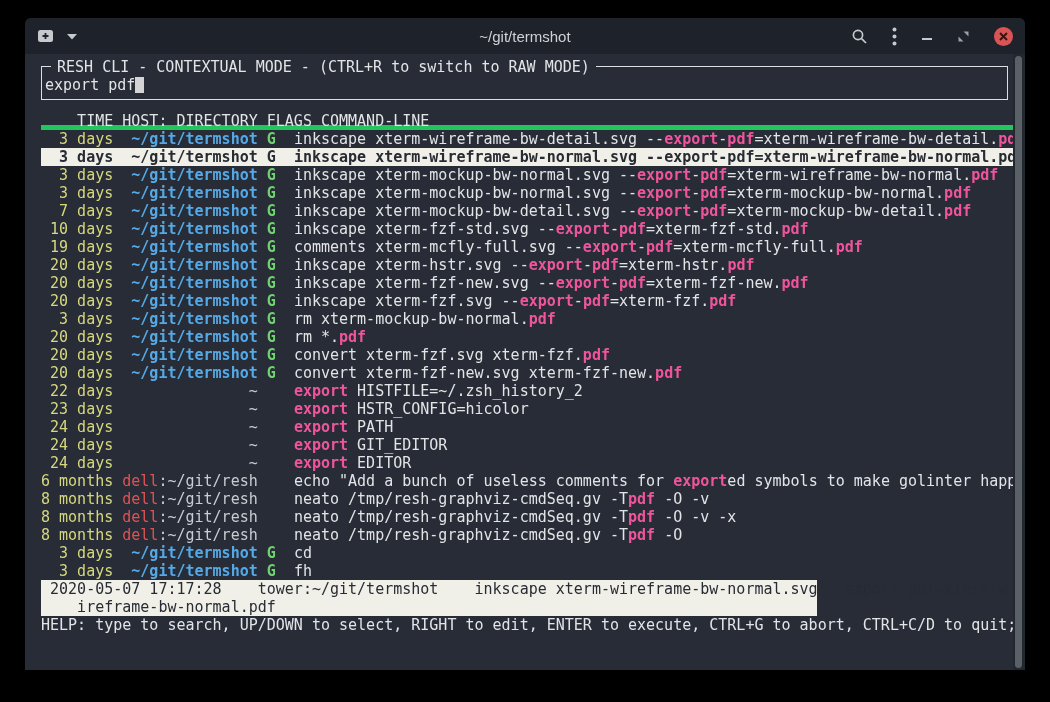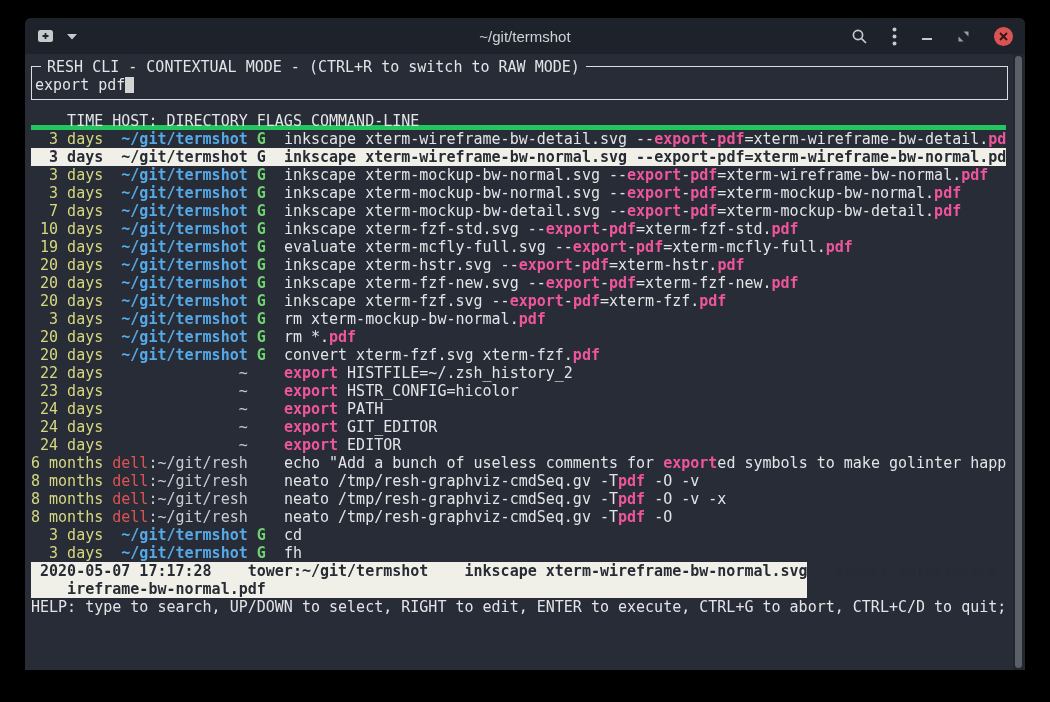--- a/index.html
+++ b/index.html
@@ -15,21 +15,21 @@
 
   
   .titlebar{position:relative;height:36px;background:var(--titlebar);display:flex;align-items:center;justify-content:space-between;padding:0 12px;border-radius:6px 6px 0 0}
   .tb-left{display:flex;align-items:center;gap:13px}
   .tb-right{display:flex;align-items:center;gap:24px}
   .tb-title{position:absolute;left:0;right:0;text-align:center;color:#cfd2d4;font:15px "Liberation Sans",sans-serif;pointer-events:none}
   .tb-btn{display:flex;align-items:center;justify-content:center;cursor:default}
   .close-btn{width:19px;height:19px;border-radius:50%;background:#da5454;display:flex;align-items:center;justify-content:center}
 
   
-  .content{position:relative;height:616px;padding-left:6px;font-size:15px;line-height:18px;color:var(--fg)}
+  .content{position:relative;height:616px;padding-left:16px;font-size:15px;line-height:18px;color:var(--fg)}
 
   .search-box{position:relative;margin:12px 17px 0 0;height:34px;border:1px solid var(--border);padding:9px 8px 5px 3px}
   .search-box-title{position:absolute;top:-9px;left:9px;background:var(--bg);padding:0 6px;color:var(--fg);white-space:pre}
   .query-line{white-space:pre}
   .cursor{display:inline-block;width:9px;height:16px;background:#d4d4d4;vertical-align:-3px}
 
   .spacer{height:12px}
   .tbl-header{white-space:pre;height:18px;width:975px;border-bottom:5px solid #22c55e;color:var(--fg)}
 
   .rows{width:975px}
@@ -37,21 +37,21 @@
   .row span{color:var(--fg)}
   .row .c-time{color:var(--yellow)}
   .row .c-dir{color:var(--blue);font-weight:700}
   .row .c-host{color:var(--red)}
   .row .c-plain{color:var(--plain)}
   .row .c-flag{color:var(--green);font-weight:700}
   .row .c-hl{color:var(--pink);font-weight:700}
   .row.sel{background:var(--selbg)}
   .row.sel span{color:var(--selfg) !important;font-weight:700}
 
-  .status-bar{width:776px;background:var(--selbg);color:var(--selfg);font-weight:700}
+  .status-bar{width:776px;background:var(--selbg);color:var(--selfg);font-weight:400}
   .status-bar div{white-space:pre;height:18px}
   .help-line{white-space:pre;height:26px;color:var(--fg)}
 
   
   .scrollbar{position:absolute;right:0;top:36px;width:12px;height:616px;background:#23272f}
   .scroll-thumb{position:absolute;left:2px;right:3px;top:2px;bottom:2px;background:#5a6166;border-radius:4px}
 </style>
 </head>
 <body>
 
@@ -116,27 +116,28 @@
 
     <div class="tbl-header">    TIME HOST: DIRECTORY FLAGS COMMAND-LINE</div>
 
     <div class="rows">
         <div class="row"><span class="c-time">  3 days</span><span> </span><span class="c-dir"> ~/git/termshot</span><span> </span><span class="c-flag">G</span><span>  </span><span>inkscape xterm-wireframe-bw-detail.svg --</span><span class="c-hl">export</span><span>-</span><span class="c-hl">pdf</span><span>=xterm-wireframe-bw-detail.</span><span class="c-hl">pd</span></div>
         <div class="row sel"><span class="c-time">  3 days</span><span> </span><span class="c-dir"> ~/git/termshot</span><span> </span><span class="c-flag">G</span><span>  </span><span>inkscape xterm-wireframe-bw-normal.svg --</span><span class="c-hl">export</span><span>-</span><span class="c-hl">pdf</span><span>=xterm-wireframe-bw-normal.</span><span class="c-hl">pd</span></div>
         <div class="row"><span class="c-time">  3 days</span><span> </span><span class="c-dir"> ~/git/termshot</span><span> </span><span class="c-flag">G</span><span>  </span><span>inkscape xterm-mockup-bw-normal.svg --</span><span class="c-hl">export</span><span>-</span><span class="c-hl">pdf</span><span>=xterm-wireframe-bw-normal.</span><span class="c-hl">pdf</span></div>
         <div class="row"><span class="c-time">  3 days</span><span> </span><span class="c-dir"> ~/git/termshot</span><span> </span><span class="c-flag">G</span><span>  </span><span>inkscape xterm-mockup-bw-normal.svg --</span><span class="c-hl">export</span><span>-</span><span class="c-hl">pdf</span><span>=xterm-mockup-bw-normal.</span><span class="c-hl">pdf</span></div>
         <div class="row"><span class="c-time">  7 days</span><span> </span><span class="c-dir"> ~/git/termshot</span><span> </span><span class="c-flag">G</span><span>  </span><span>inkscape xterm-mockup-bw-detail.svg --</span><span class="c-hl">export</span><span>-</span><span class="c-hl">pdf</span><span>=xterm-mockup-bw-detail.</span><span class="c-hl">pdf</span></div>
         <div class="row"><span class="c-time"> 10 days</span><span> </span><span class="c-dir"> ~/git/termshot</span><span> </span><span class="c-flag">G</span><span>  </span><span>inkscape xterm-fzf-std.svg --</span><span class="c-hl">export</span><span>-</span><span class="c-hl">pdf</span><span>=xterm-fzf-std.</span><span class="c-hl">pdf</span></div>
-        <div class="row"><span class="c-time"> 19 days</span><span> </span><span class="c-dir"> ~/git/termshot</span><span> </span><span class="c-flag">G</span><span>  </span><span>evaluate xterm-mcfly-full.svg --</span><span class="c-hl">export</span><span>-</span><span class="c-hl">pdf</span><span>=xterm-mcfly-full.</span><span class="c-hl">pdf</span></div>
+        <div class="row"><span class="c-time"> 19 days</span><span> </span><span class="c-dir"> ~/git/termshot</span><span> </span><span class="c-flag">G</span><span>  </span><span>comments xterm-mcfly-full.svg --</span><span class="c-hl">export</span><span>-</span><span class="c-hl">pdf</span><span>=xterm-mcfly-full.</span><span class="c-hl">pdf</span></div>
         <div class="row"><span class="c-time"> 20 days</span><span> </span><span class="c-dir"> ~/git/termshot</span><span> </span><span class="c-flag">G</span><span>  </span><span>inkscape xterm-hstr.svg --</span><span class="c-hl">export</span><span>-</span><span class="c-hl">pdf</span><span>=xterm-hstr.</span><span class="c-hl">pdf</span></div>
         <div class="row"><span class="c-time"> 20 days</span><span> </span><span class="c-dir"> ~/git/termshot</span><span> </span><span class="c-flag">G</span><span>  </span><span>inkscape xterm-fzf-new.svg --</span><span class="c-hl">export</span><span>-</span><span class="c-hl">pdf</span><span>=xterm-fzf-new.</span><span class="c-hl">pdf</span></div>
         <div class="row"><span class="c-time"> 20 days</span><span> </span><span class="c-dir"> ~/git/termshot</span><span> </span><span class="c-flag">G</span><span>  </span><span>inkscape xterm-fzf.svg --</span><span class="c-hl">export</span><span>-</span><span class="c-hl">pdf</span><span>=xterm-fzf.</span><span class="c-hl">pdf</span></div>
         <div class="row"><span class="c-time">  3 days</span><span> </span><span class="c-dir"> ~/git/termshot</span><span> </span><span class="c-flag">G</span><span>  </span><span>rm xterm-mockup-bw-normal.</span><span class="c-hl">pdf</span></div>
         <div class="row"><span class="c-time"> 20 days</span><span> </span><span class="c-dir"> ~/git/termshot</span><span> </span><span class="c-flag">G</span><span>  </span><span>rm *.</span><span class="c-hl">pdf</span></div>
         <div class="row"><span class="c-time"> 20 days</span><span> </span><span class="c-dir"> ~/git/termshot</span><span> </span><span class="c-flag">G</span><span>  </span><span>convert xterm-fzf.svg xterm-fzf.</span><span class="c-hl">pdf</span></div>
+        <div class="row"><span class="c-time"> 20 days</span><span> </span><span class="c-dir"> ~/git/termshot</span><span> </span><span class="c-flag">G</span><span>  </span><span>convert xterm-fzf-new.svg xterm-fzf-new.</span><span class="c-hl">pdf</span></div>
         <div class="row"><span class="c-time"> 22 days</span><span> </span><span class="c-plain">              ~</span><span> </span><span class="c-flag"> </span><span>  </span><span class="c-hl">export</span><span> HISTFILE=~/.zsh_history_2</span></div>
         <div class="row"><span class="c-time"> 23 days</span><span> </span><span class="c-plain">              ~</span><span> </span><span class="c-flag"> </span><span>  </span><span class="c-hl">export</span><span> HSTR_CONFIG=hicolor</span></div>
         <div class="row"><span class="c-time"> 24 days</span><span> </span><span class="c-plain">              ~</span><span> </span><span class="c-flag"> </span><span>  </span><span class="c-hl">export</span><span> PATH</span></div>
         <div class="row"><span class="c-time"> 24 days</span><span> </span><span class="c-plain">              ~</span><span> </span><span class="c-flag"> </span><span>  </span><span class="c-hl">export</span><span> GIT_EDITOR</span></div>
         <div class="row"><span class="c-time"> 24 days</span><span> </span><span class="c-plain">              ~</span><span> </span><span class="c-flag"> </span><span>  </span><span class="c-hl">export</span><span> EDITOR</span></div>
         <div class="row"><span class="c-time">6 months</span><span> </span><span class="c-host">dell</span><span class="c-plain">:~/git/resh</span><span> </span><span class="c-flag"> </span><span>  </span><span>echo "Add a bunch of useless comments for </span><span class="c-hl">export</span><span>ed symbols to make golinter happ</span></div>
         <div class="row"><span class="c-time">8 months</span><span> </span><span class="c-host">dell</span><span class="c-plain">:~/git/resh</span><span> </span><span class="c-flag"> </span><span>  </span><span>neato /tmp/resh-graphviz-cmdSeq.gv -T</span><span class="c-hl">pdf</span><span> -O -v</span></div>
         <div class="row"><span class="c-time">8 months</span><span> </span><span class="c-host">dell</span><span class="c-plain">:~/git/resh</span><span> </span><span class="c-flag"> </span><span>  </span><span>neato /tmp/resh-graphviz-cmdSeq.gv -T</span><span class="c-hl">pdf</span><span> -O -v -x</span></div>
         <div class="row"><span class="c-time">8 months</span><span> </span><span class="c-host">dell</span><span class="c-plain">:~/git/resh</span><span> </span><span class="c-flag"> </span><span>  </span><span>neato /tmp/resh-graphviz-cmdSeq.gv -T</span><span class="c-hl">pdf</span><span> -O</span></div>
         <div class="row"><span class="c-time">  3 days</span><span> </span><span class="c-dir"> ~/git/termshot</span><span> </span><span class="c-flag">G</span><span>  </span><span>cd</span></div>

